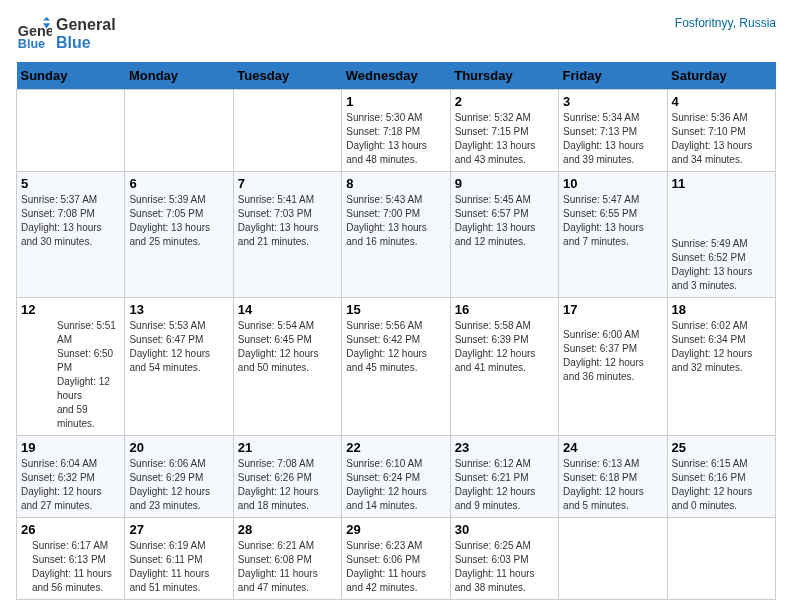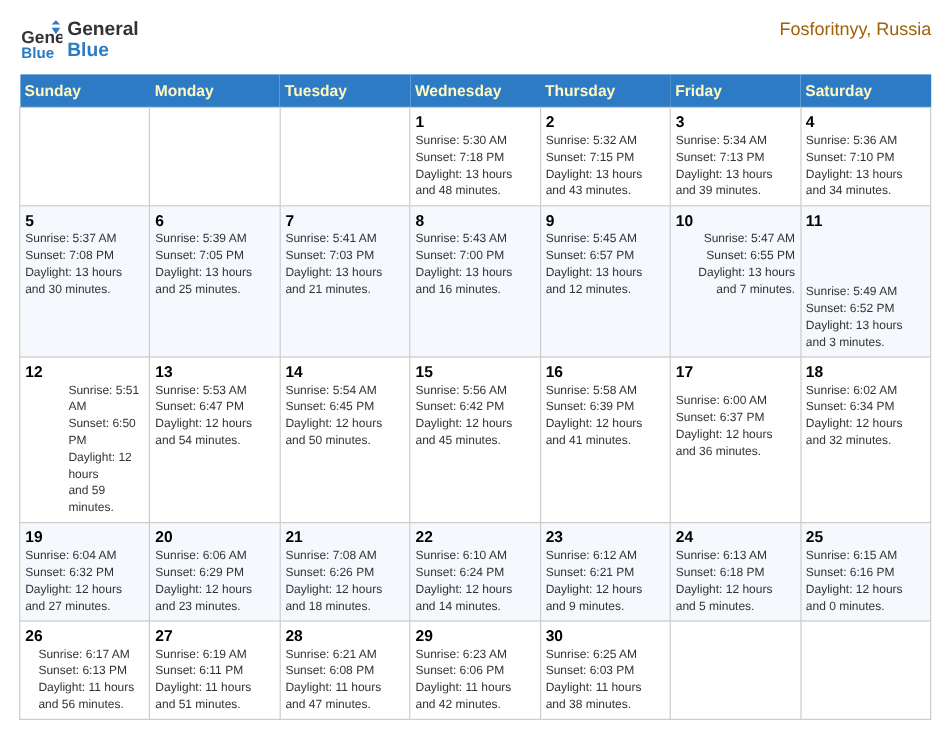--- a/index.html
+++ b/index.html
@@ -27,31 +27,31 @@
     }
     .title-area {
       text-align: right;
     }
     .month-title {
       font-size: 32px;
       font-weight: bold;
       color: #333;
     }
     .location-title {
-      font-size: 15px;
-      color: #a16207;
+      font-size: 12px;
+      color: #0369a1;
     }
     table {
       width: 100%;
       border-collapse: collapse;
       font-size: 10.5px;
     }
     thead th {
       background-color: #2c7bc4;
-      color: #fef9c3;
+      color: #000000;
       padding: 6px 4px;
       text-align: left;
       font-size: 13px;
       font-weight: bold;
     }
     tbody td {
       border: 1px solid #ccc;
       vertical-align: top;
       padding: 4px;
       width: calc(100% / 7);
@@ -174,21 +174,21 @@
         </td>
         <td>
           <span class="day-num">9</span>
           <div class="day-info" style="white-space: pre-line;">Sunrise: 5:45 AM
 Sunset: 6:57 PM
 Daylight: 13 hours
 and 12 minutes.</div>
         </td>
         <td>
           <span class="day-num">10</span>
-          <div class="day-info" style="white-space: pre-line; text-align: right;">Sunrise: 5:47 AM
+          <div class="day-info" style="white-space: pre-line;">Sunrise: 5:47 AM
 Sunset: 6:55 PM
 Daylight: 13 hours
 and 7 minutes.</div>
         </td>
         <td>
           <span class="day-num">11</span>
           <div class="day-info" style="white-space: pre-line; margin-top: 46px;">Sunrise: 5:49 AM
 Sunset: 6:52 PM
 Daylight: 13 hours
 and 3 minutes.</div>

